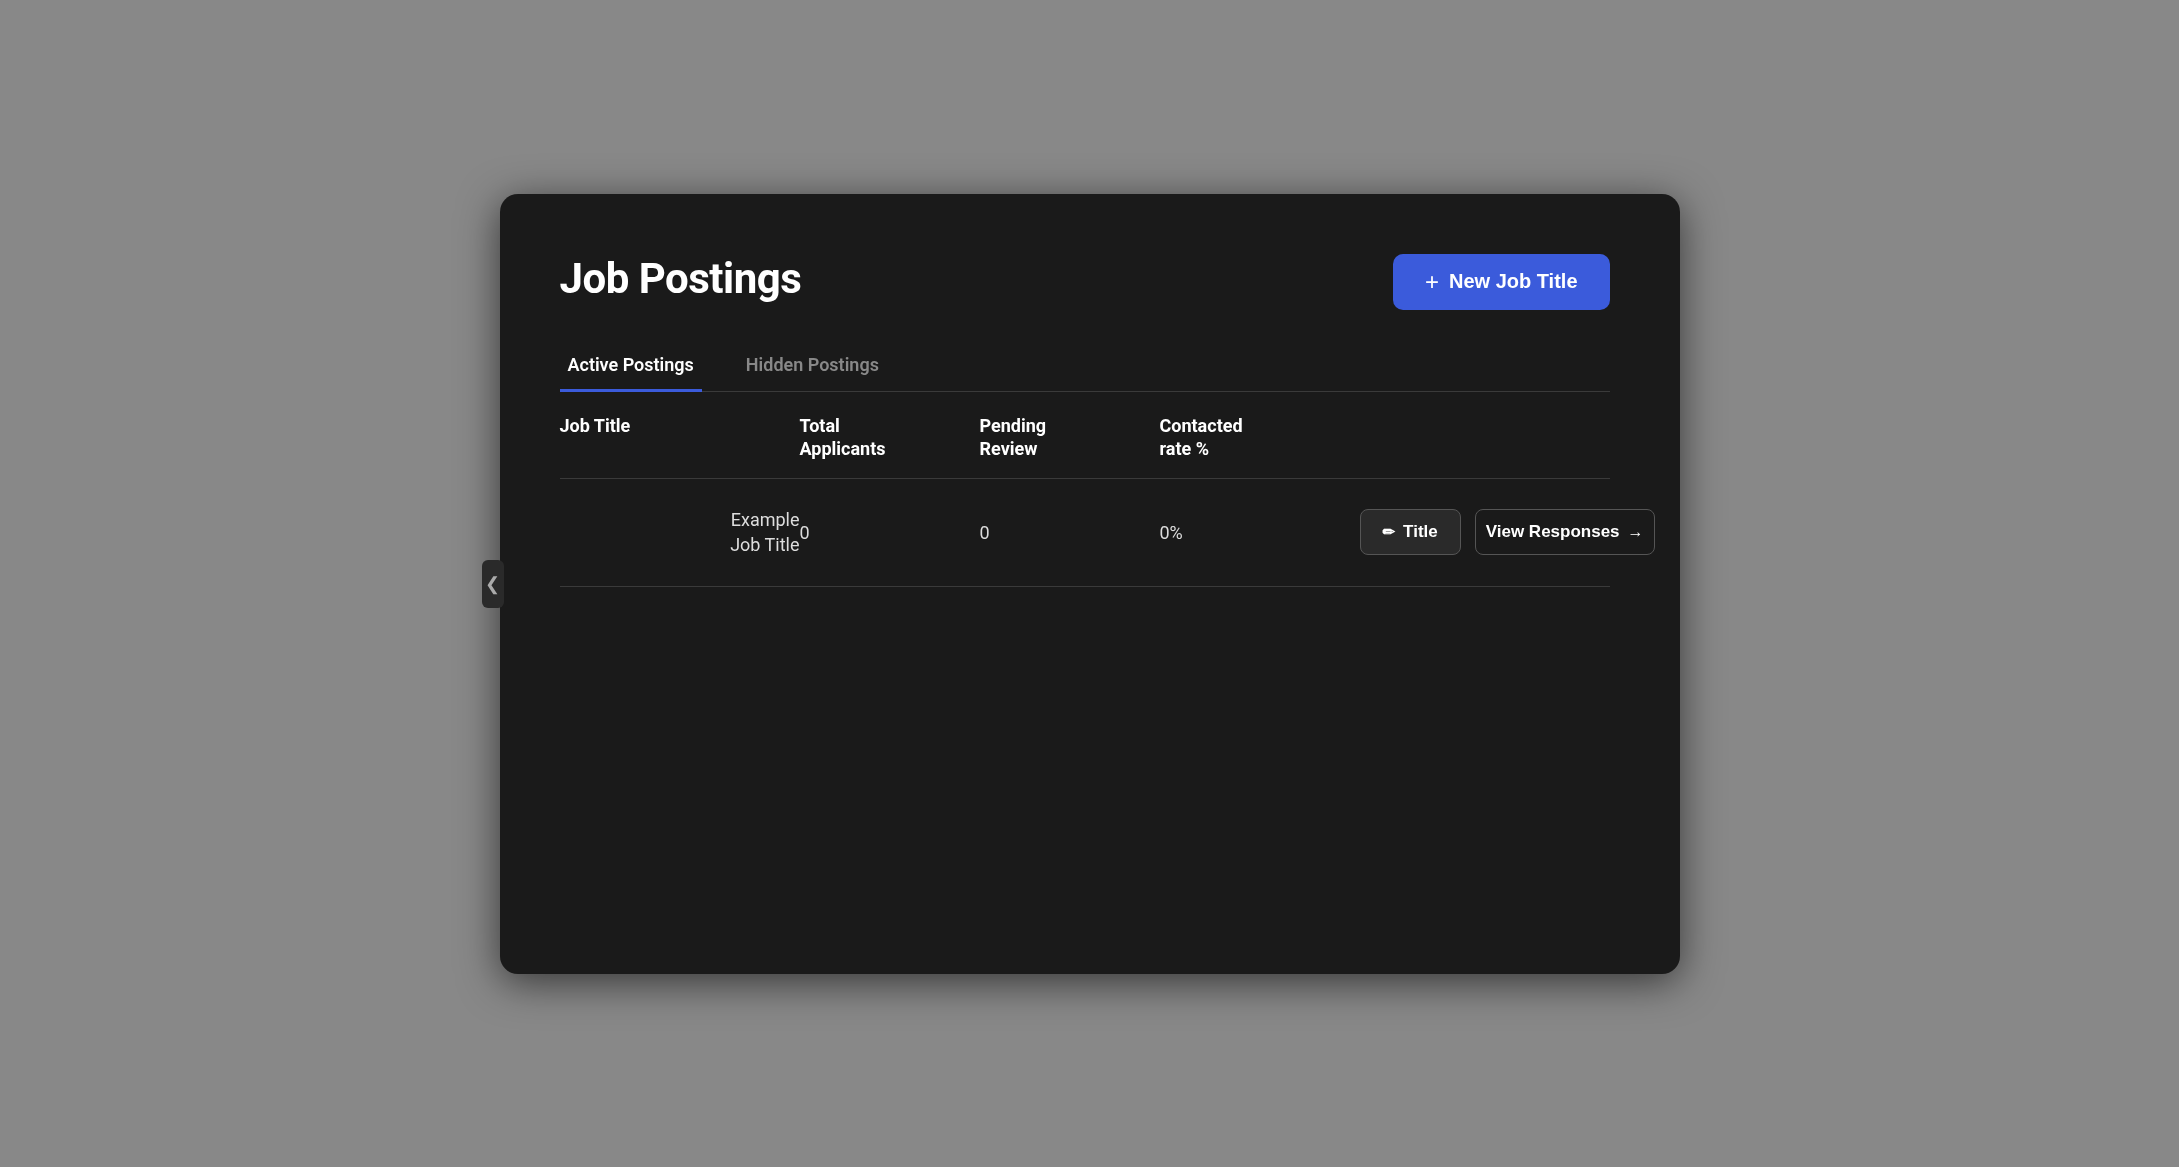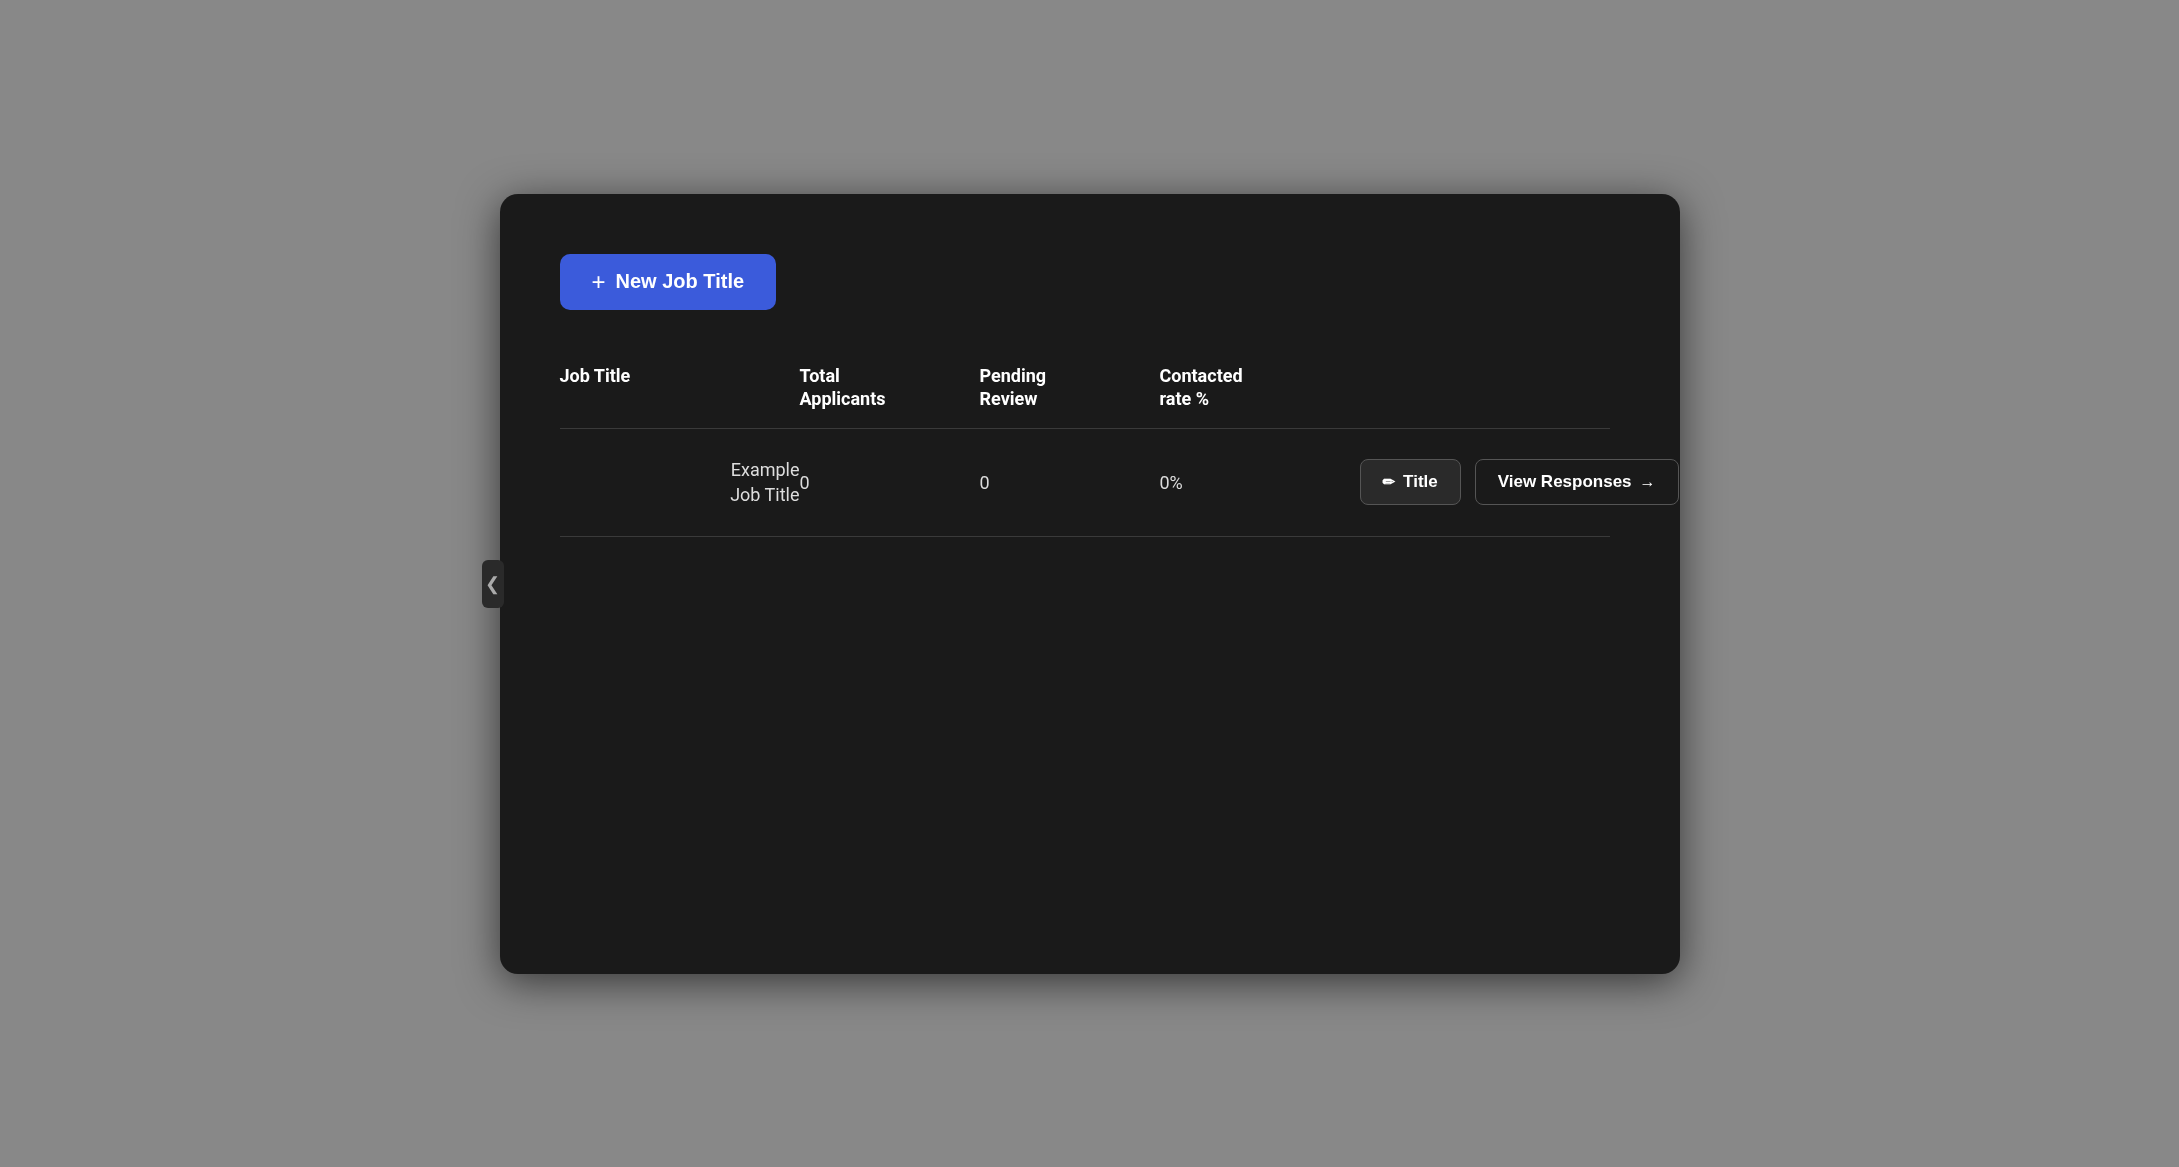--- a/index.html
+++ b/index.html
@@ -162,21 +162,21 @@
       gap: 8px;
     }
 
     .btn-view-responses {
       background: #1a1a1a;
       border: 1px solid #555;
       border-radius: 8px;
       color: #fff;
       font-size: 17px;
       font-weight: 600;
-      padding: 12px 22px;
+      padding: 12px 10px;
       cursor: pointer;
       display: flex;
       align-items: center;
       gap: 8px;
       white-space: nowrap;
     }
 
     .pencil-icon {
       font-size: 15px;
     }
@@ -188,26 +188,35 @@
 </head>
 <body>
 
 <div class="outer-wrapper">
 
   <div class="sidebar-toggle">
     <span>❮</span>
   </div>
 
   <div class="page-header">
+    <h1 class="page-title">Job Postings</h1>
     <button class="new-job-btn">
       <span class="btn-plus">+</span>
       <span>New Job Title</span>
     </button>
   </div>
 
+  <div class="tabs">
+    <div class="tab active">
+      <span>Active Postings</span>
+    </div>
+    <div class="tab">
+      <span>Hidden Postings</span>
+    </div>
+  </div>
 
   <div class="table-container">
 
     <div class="table-header">
       <div class="col-header">
         <span>Job Title</span>
       </div>
       <div class="col-header">
         Total<br>Applicants
       </div>

